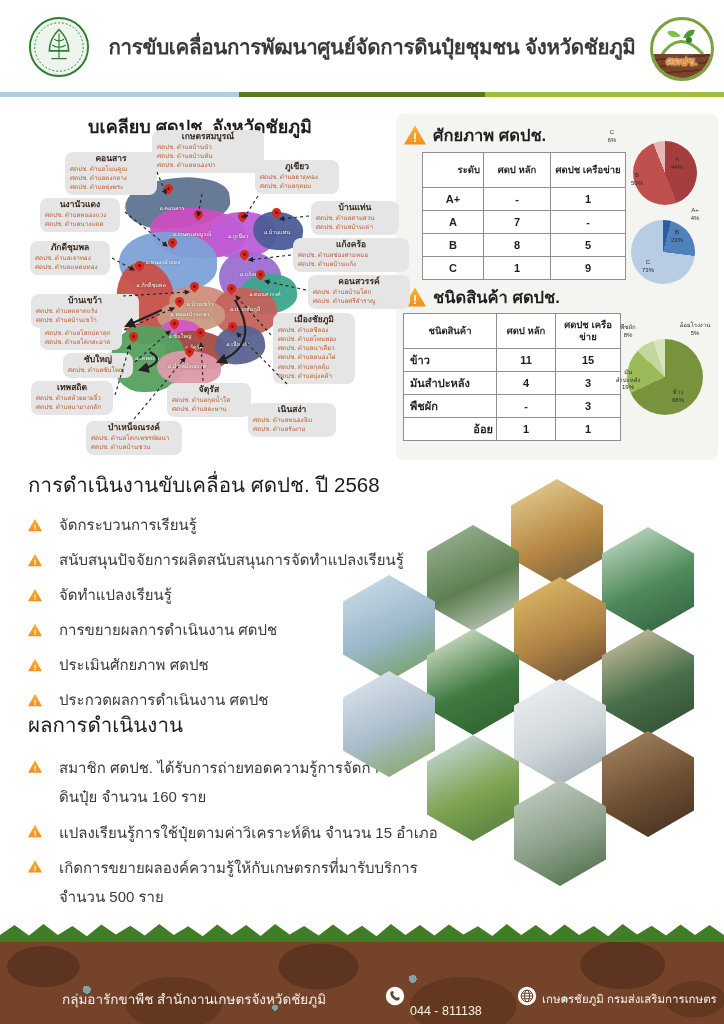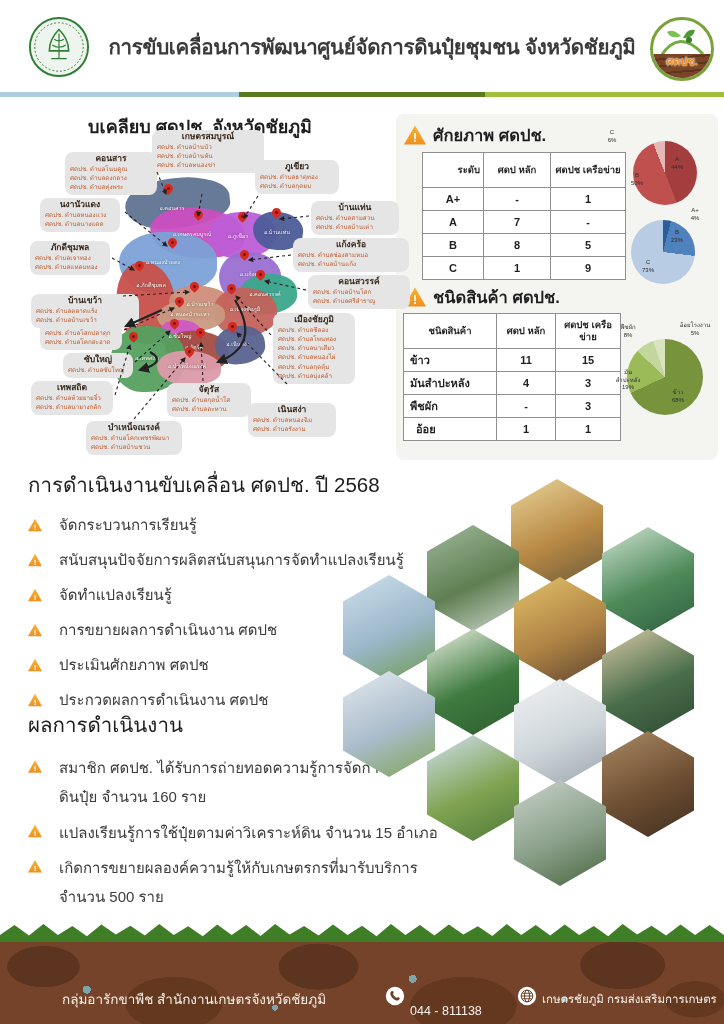--- a/index.html
+++ b/index.html
@@ -364,21 +364,21 @@
             <td style="text-align: left; padding-left: 6px;">มันสำปะหลัง</td>
             <td>4</td>
             <td>3</td>
           </tr>
           <tr>
             <td style="text-align: left; padding-left: 6px;">พืชผัก</td>
             <td>-</td>
             <td>3</td>
           </tr>
           <tr>
-            <td style="text-align: left; padding-left: 12px;">อ้อย</td>
+            <td style="text-align: right; padding-left: 12px;">อ้อย</td>
             <td>1</td>
             <td>1</td>
           </tr>
         </tbody>
       </table>
   <div class="pie-disc" style="left: 237px; top: 27px; width: 64px; height: 64px; background: conic-gradient(rgb(164, 61, 61) 0%, rgb(164, 61, 61) 44%, rgb(192, 80, 77) 44%, rgb(192, 80, 77) 94%, rgb(227, 184, 183) 94%, rgb(227, 184, 183) 100%);"></div>
       <span class="pie-lab" style="left: 265px; top: 42px;">A<br>44%</span>
       <span class="pie-lab" style="left: 225px; top: 58px;">B<br>50%</span>
       <span class="pie-lab" style="left: 200px; top: 15px;">C<br>6%</span>
       <div class="pie-disc" style="left: 235px; top: 106px; width: 64px; height: 64px; background: conic-gradient(rgb(46, 93, 158) 0%, rgb(46, 93, 158) 4%, rgb(79, 129, 189) 4%, rgb(79, 129, 189) 27%, rgb(184, 204, 228) 27%, rgb(184, 204, 228) 100%);"></div>

